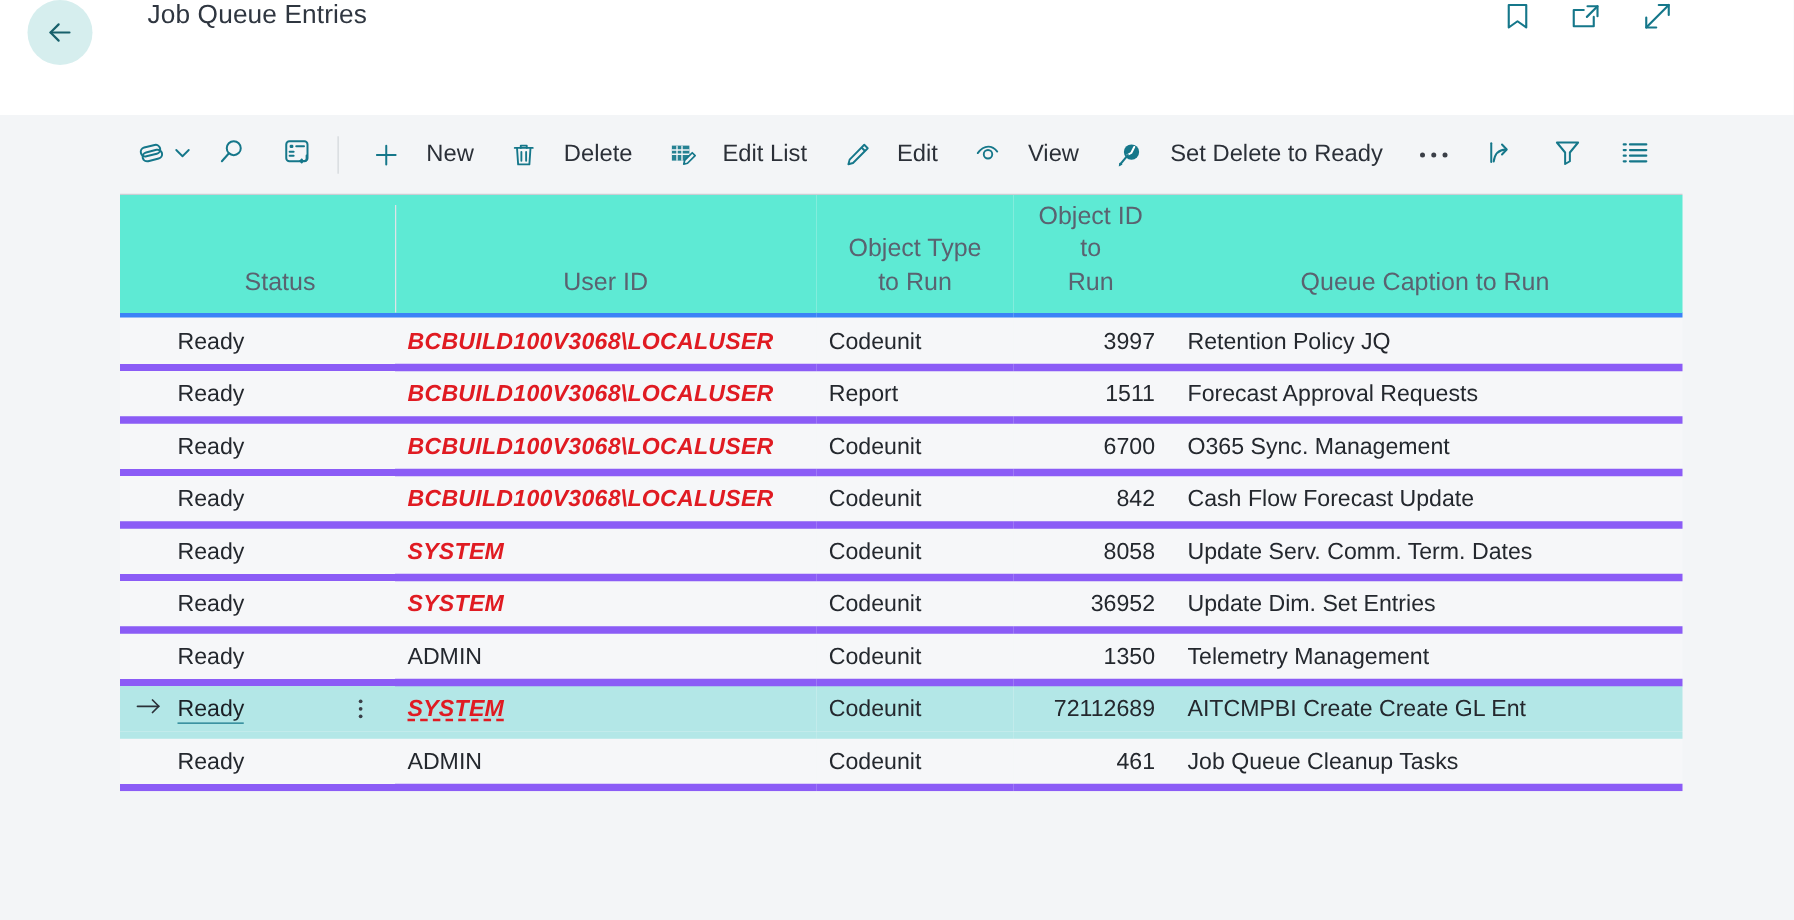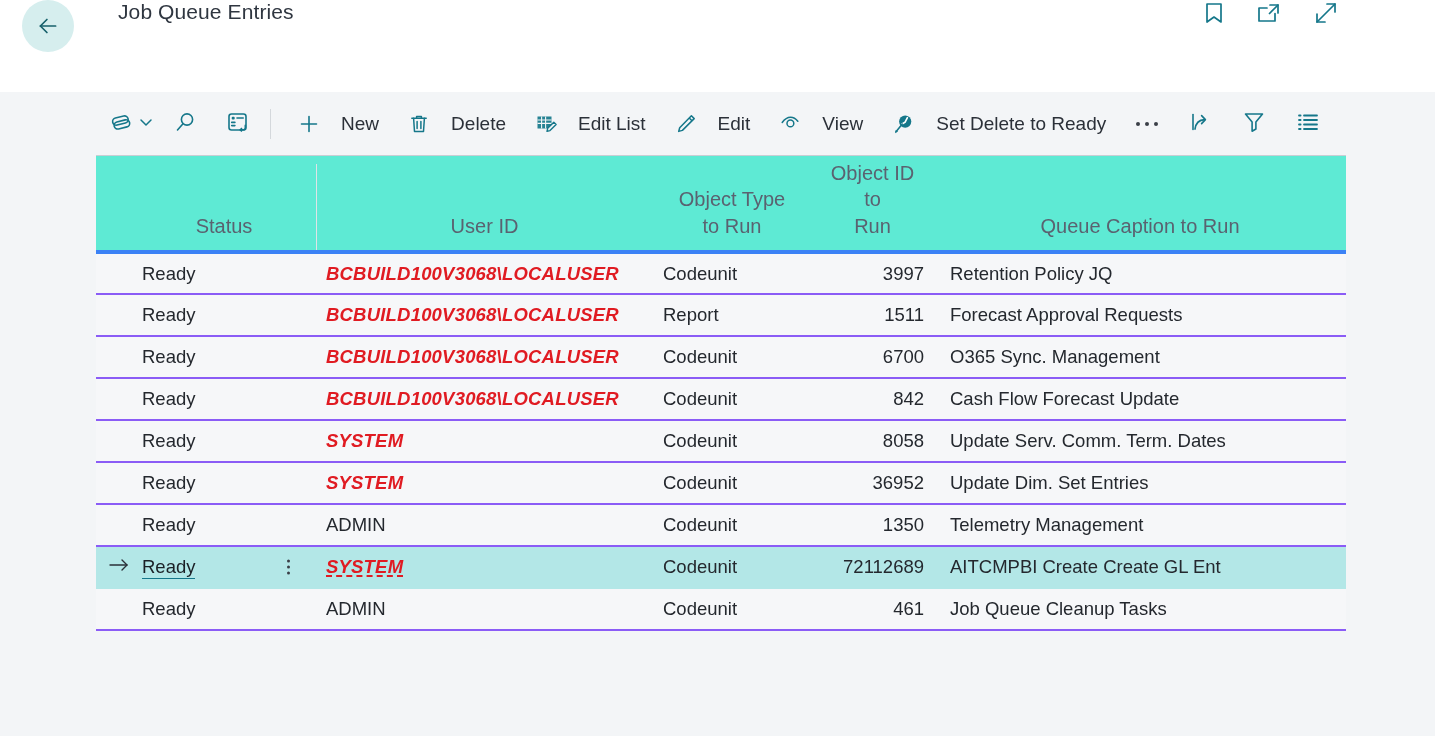--- a/index.html
+++ b/index.html
@@ -155,21 +155,21 @@
     left: 0; top: 8px; bottom: 0;
     width: 1px;
     background: #dfe3e7;
   }
   th.h-status .hlabel { padding-left: 46px; }
 
   tbody td {
     height: 42px;
     font-size: 18.5px;
     color: #24282e;
-    border-bottom: 2px solid #8b5cf6;
+    border-bottom: 6px solid #8b5cf6;
     background: #f6f7f9;
     padding: 0 10px;
     white-space: nowrap;
     overflow: hidden;
     vertical-align: middle;
   }
   tbody td.num { text-align: right; padding-right: 16px; }
 
   
   td.status-cell { position: relative; padding-left: 46px; }

